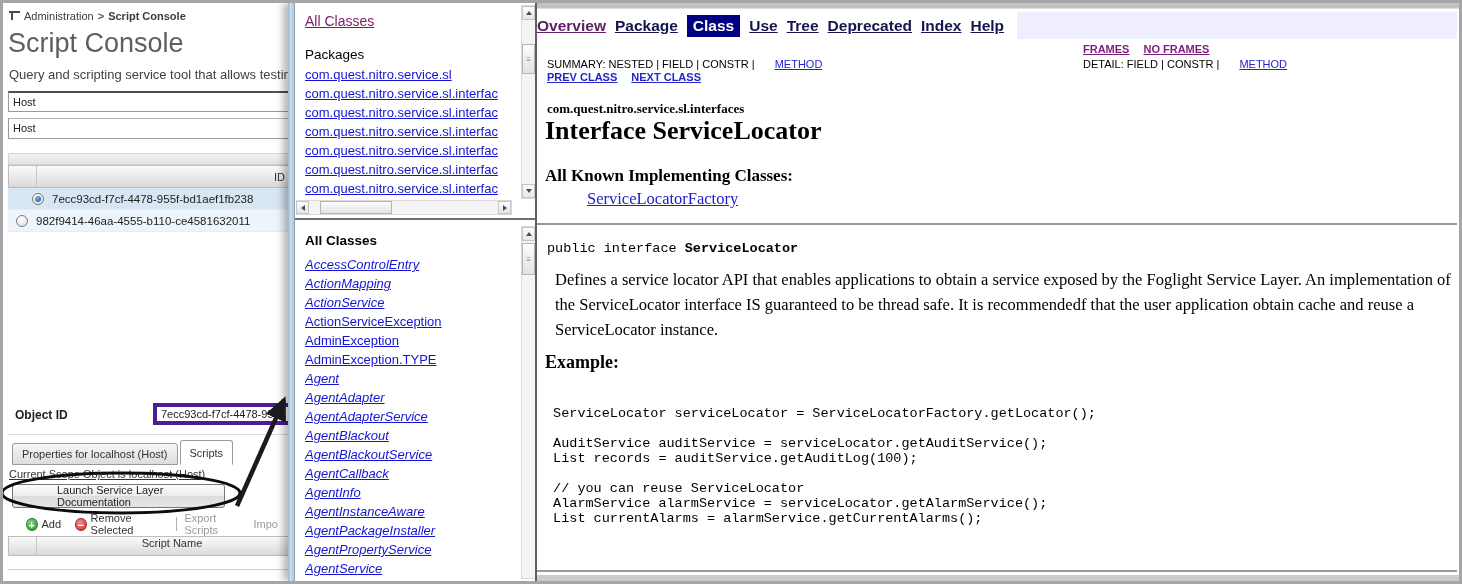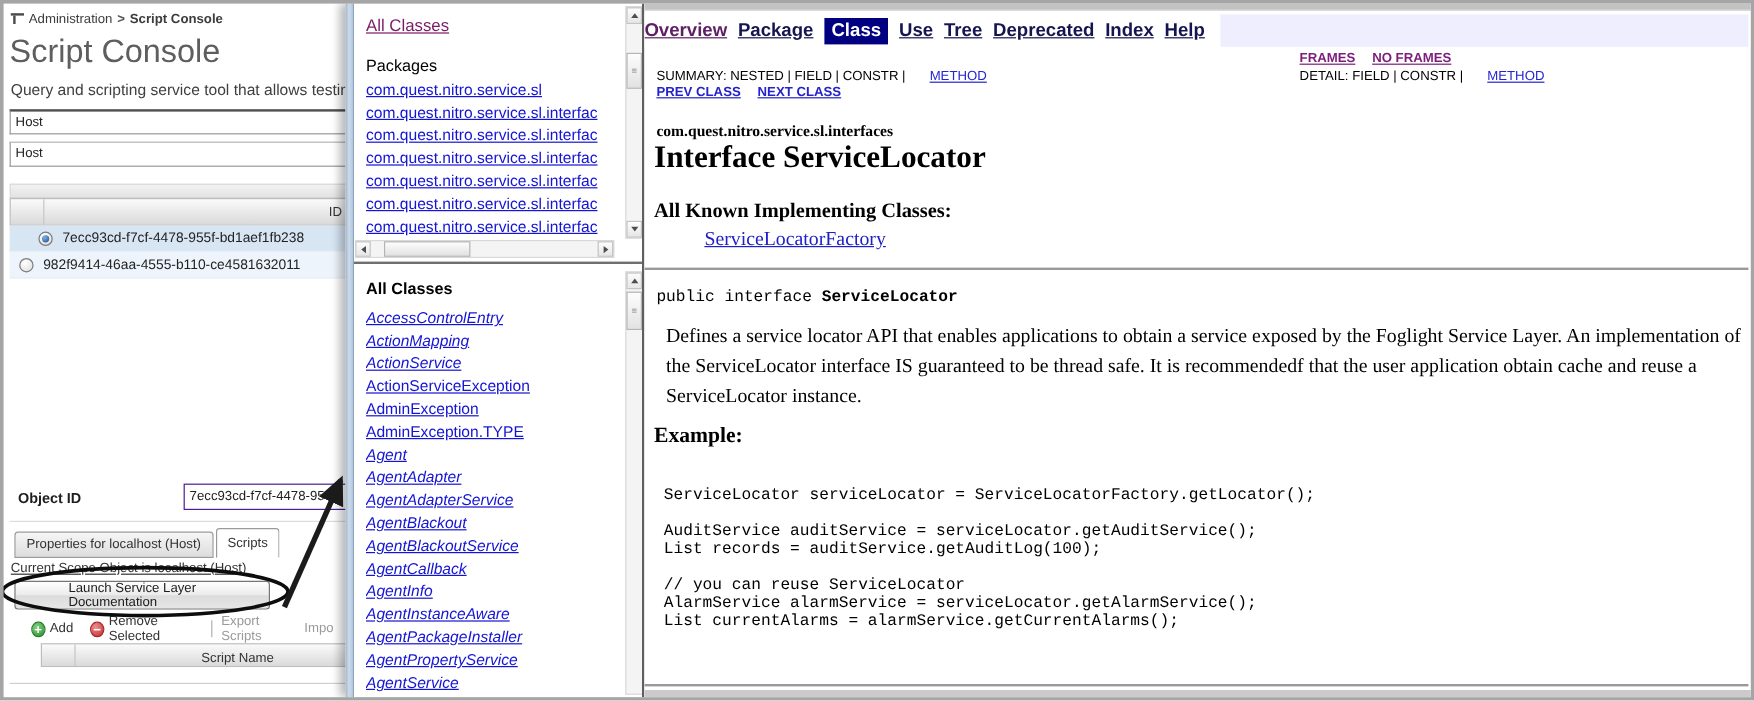--- a/index.html
+++ b/index.html
@@ -29,34 +29,34 @@
   .grid-head { left:5px; top:162px; width:300px; height:23px; background:linear-gradient(#fafafa,#dadada); border:1px solid #bdbdbd; display:flex; align-items:center; font-size:11px; color:#333; }
   .grid-head .selcol { width:28px; height:100%; border-right:1px solid #c6c6c6; }
   .grid-head .idcell { flex:1; text-align:right; padding-right:22px; }
   .grid-row { left:5px; width:300px; height:22px; display:flex; align-items:center; font-size:11.5px; color:#222; }
   .grid-row .selcol { width:28px; display:flex; justify-content:center; }
   .row-sel { top:185px; background:#d8e6f4; border-bottom:1px solid #e6edf5;padding-left:16px; }
   .row-unsel { top:207px; background:#eef4fb; border-bottom:1px solid #e6edf5; }
   .radio { width:12px; height:12px; border-radius:50%; border:1px solid #7b7b7b; background:radial-gradient(circle at 35% 30%, #ffffff, #dcdcdc); position:relative; }
   .radio.on::after { content:""; position:absolute; left:2px; top:2px; width:6px; height:6px; border-radius:50%; background:radial-gradient(circle at 35% 30%, #7db1e8, #1e4f8a); }
   .objid-label { left:12px; top:405px; font-size:12px; font-weight:bold; color:#1d1d1d; }
-  .objid-input { left:150px; top:400px; width:148px; height:22px; border:1px solid #4c1d95; font-size:11px; color:#222; padding:0 4px; font-family:"Liberation Sans",sans-serif; background:#fff; }
+  .objid-input { left:150px; top:400px; width:148px; height:22px; border:4px solid #4c1d95; font-size:11px; color:#222; padding:0 4px; font-family:"Liberation Sans",sans-serif; background:#fff; }
   .sep-line { left:5px; top:431px; width:280px; height:1px; background:#dcdcdc; }
   .tabs { left:9px; top:436px; height:26px; display:flex; align-items:flex-end; gap:2px; }
   .tab { height:22px; padding:0 9px; font-size:11px; color:#333; display:flex; align-items:center; background:linear-gradient(#f6f6f6,#dddddd); border:1px solid #9a9a9a; border-radius:3px 3px 0 0; cursor:pointer; }
   .tab.active { height:25px; background:#fff; border-bottom:1px solid #fff; font-weight:normal; }
   .scope-text { left:6px; top:465px; font-size:11px; color:#333; text-decoration:underline; }
   .launch-btn { left:9px; top:481px; width:213px; height:24px; border:1px solid #767676; border-radius:3px; background:linear-gradient(#fefefe,#ececec 48%,#dcdcdc 52%,#e6e6e6); font-size:11px; color:#1d1d1d; display:flex; align-items:center; justify-content:center; cursor:pointer;padding-left:44px; }
   .lp-toolbar { left:9px; top:512px; height:18px; display:flex; align-items:center; font-size:11px; color:#333; }
   .tool-ico { width:13px; height:13px; border-radius:50%; color:#fff; font-size:11px; line-height:12px; text-align:center; font-weight:bold; margin-right:4px; }
   .ico-add { background:radial-gradient(circle at 35% 30%, #7fd27f, #2f8f2f); border:1px solid #2a7b2a; margin-left:14px; }
   .ico-rem { background:radial-gradient(circle at 35% 30%, #f08c8c, #c03030); border:1px solid #a52828; margin-left:14px; }
   .tool-div { width:1px; height:14px; background:#b0b0b0; margin:0 8px 0 10px; }
   .tool-dis { color:#9a9a9a; margin-right:10px; }
-  .script-head { left:5px; top:533px; width:300px; height:20px; background:linear-gradient(#fafafa,#dadada); border:1px solid #bdbdbd; display:flex; align-items:flex-end; font-size:11px; color:#333;margin-left:26px; }
+  .script-head { left:5px; top:533px; width:300px; height:20px; background:linear-gradient(#fafafa,#dadada); border:1px solid #bdbdbd; display:flex; align-items:flex-start; font-size:11px; color:#333; }
   .script-head .selcol { width:28px; height:100%; border-right:1px solid #c6c6c6; }
   .script-head .namecell { flex:1; text-align:center; }
   .script-empty { left:5px; top:553px; width:300px; height:14px; background:#fff; border-bottom:1px solid #cfcfcf; }
 
   
   #frames-win { left:288px; top:3px; width:249px; height:578px; background:#fff; border-right:2px solid #5f5f5f; box-shadow:-5px 0 7px rgba(0,0,0,0.28); }
   .win-strip { left:0; top:0; width:7px; height:578px; background:linear-gradient(to right,#9db4ca,#cddcec 45%,#b2c7dd); border-right:1px solid #8ba2ba; }
   .fr-top { left:8px; top:0; width:239px; height:214px; background:#fff; overflow:hidden; }
   .fr-bottom { left:8px; top:221px; width:239px; height:357px; background:#fff; overflow:hidden; }
   .fr-divider { left:7px; top:215px; width:240px; height:2px; background:#6f6f6f; }

